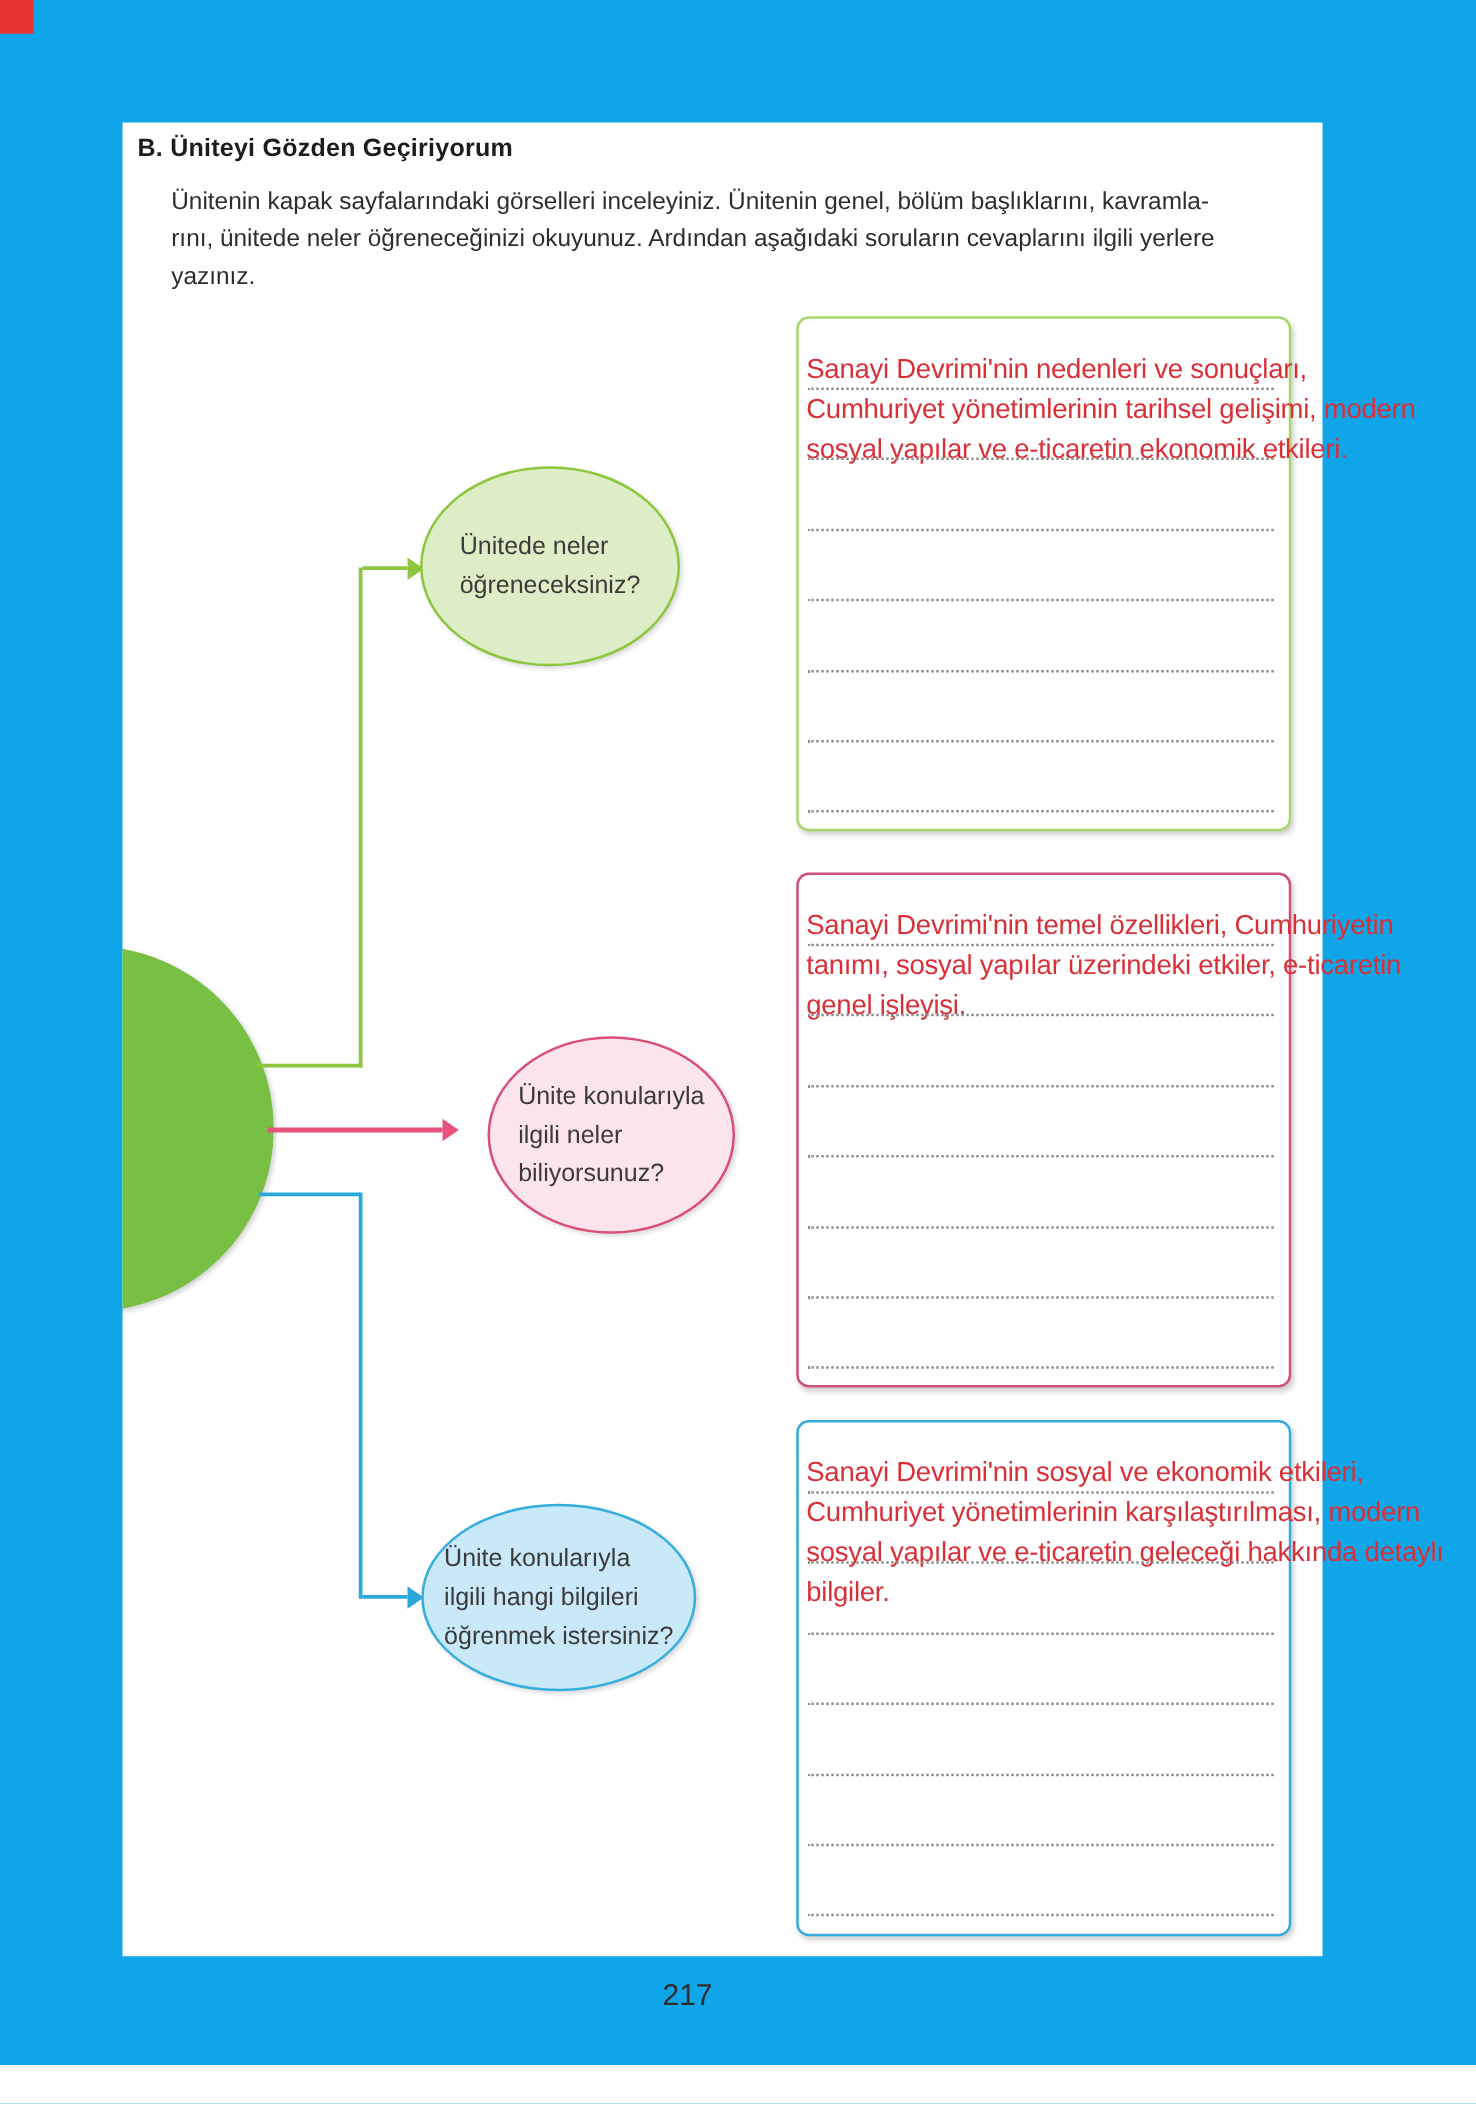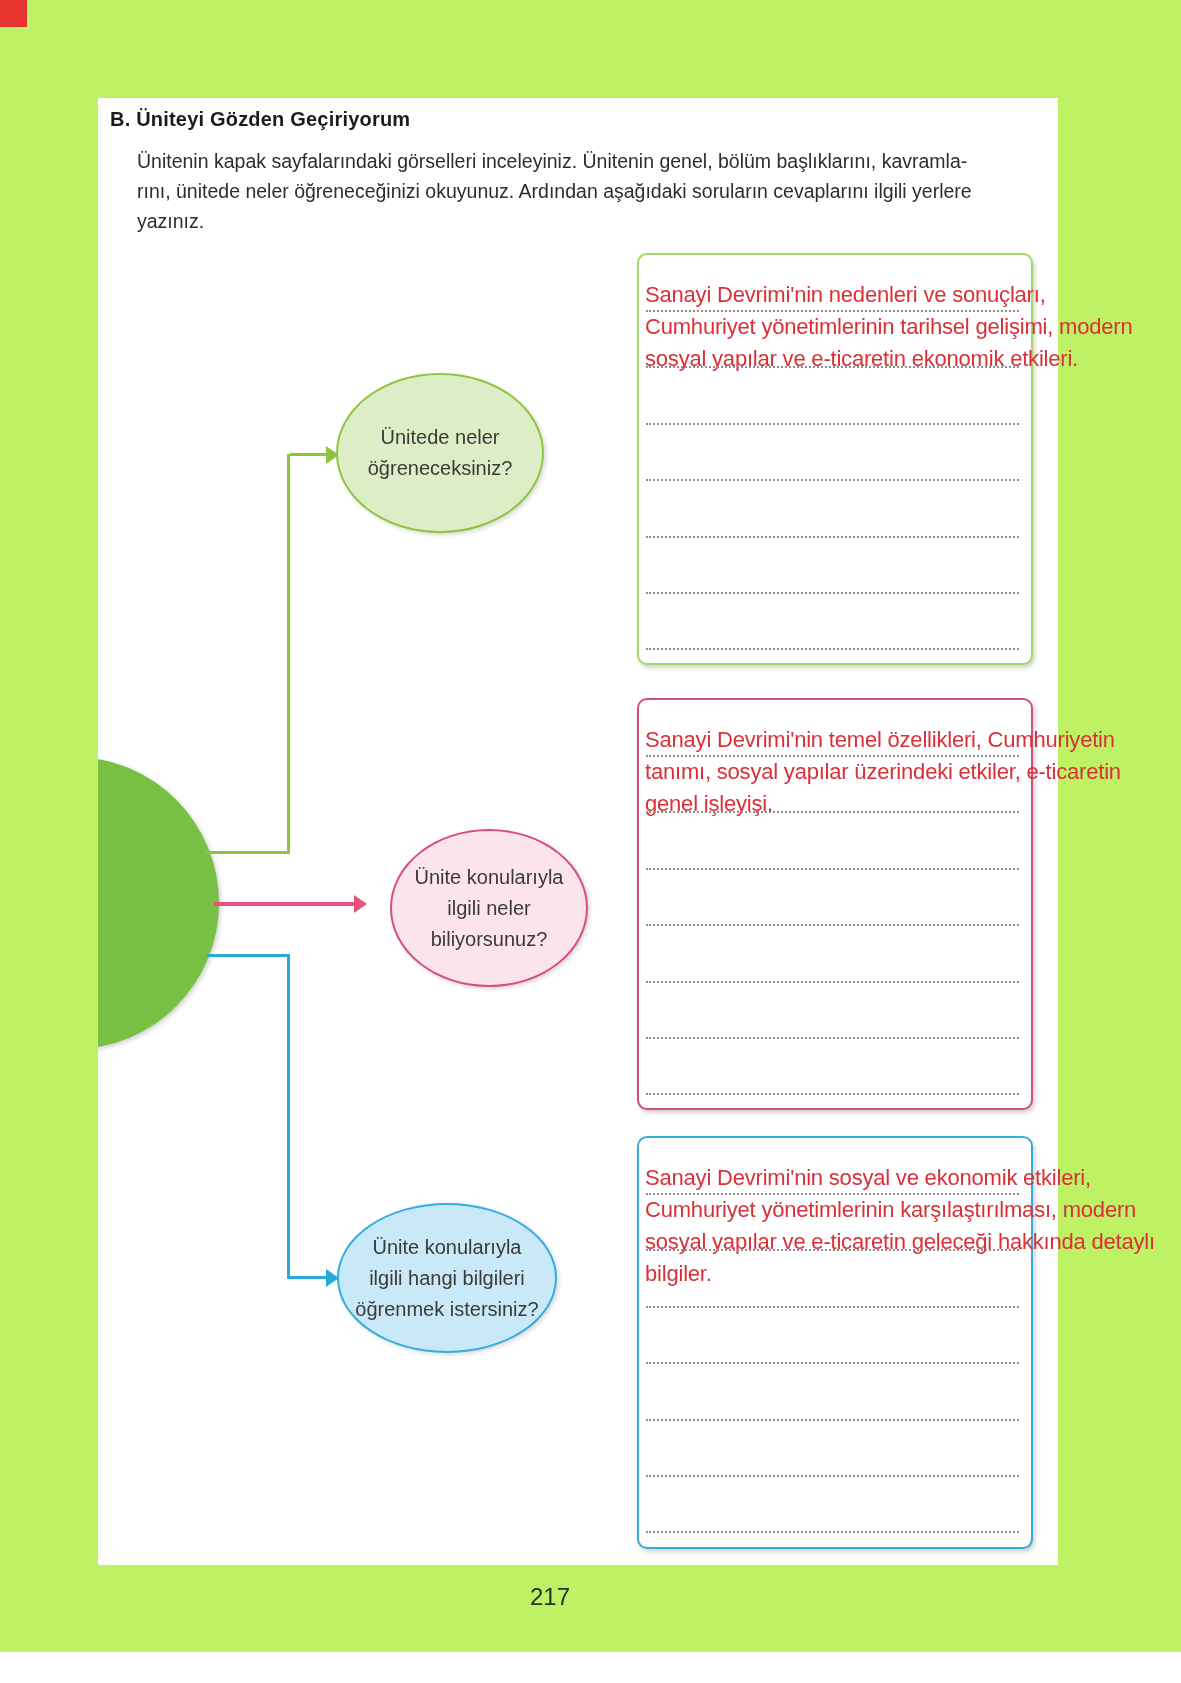--- a/index.html
+++ b/index.html
@@ -25,21 +25,21 @@
                 box-shadow:2px 2px 4px rgba(0,0,0,.18); }
 
   
   .seg { position:absolute; }
   .arrowhead { position:absolute; width:0; height:0;
                border-top:9px solid transparent; border-bottom:9px solid transparent;
                border-left-width:13px; border-left-style:solid; }
 
   
   .bubble { position:absolute; border-radius:50%; border:2.5px solid;
-            display:flex; align-items:center; justify-content:center; text-align:center;
+            display:flex; align-items:center; justify-content:center; text-align:left;
             font-size:20px; line-height:31px; color:#3a3a3a; white-space:pre;
             box-shadow:2px 2px 4px rgba(0,0,0,.15); }
   #bubble-0 { left:336px; top:373px; width:208px; height:160px; }
   #bubble-1 { left:390px; top:829px; width:198px; height:158px; }
   #bubble-2 { left:337px; top:1203px; width:220px; height:150px; }
 
   
   .answer-box { position:absolute; left:637px; width:396px; border-width:2px; border-style:solid;
                 border-radius:10px; background:#ffffff; box-shadow:2px 3px 4px rgba(0,0,0,.18); }
   #box-0 { top:253px;  height:412px; }
@@ -57,21 +57,21 @@
   #c1-h  { left:214px; top:902px; width:140px; height:4px; }
   #c1-a  { left:354px; top:895px; }
   #c2-h1 { left:207px; top:954px; width:81px;  height:3px; }
   #c2-v  { left:287px; top:954px; width:3px;   height:325px; }
   #c2-h2 { left:290px; top:1276px; width:36px; height:3px; }
   #c2-a  { left:326px; top:1269px; }
 </style>
 </head>
 <body>
 
-<div id="canvas" style="background: #bef264;">
+<div id="canvas" style="background: #0ea5e9;">
   <div id="paper" class="abs" style="background: rgb(255, 255, 255);"></div>
   <div id="bottom-strip" class="abs" style="background: rgb(255, 255, 255);"></div>
   <div id="corner-mark" class="abs" style="background: rgb(232, 52, 47);"></div>
 
   <div id="heading" class="abs">B. Üniteyi Gözden Geçiriyorum</div>
   <div id="intro" class="abs">Ünitenin kapak sayfalarındaki görselleri inceleyiniz. Ünitenin genel, bölüm başlıklarını, kavramla-
 rını, ünitede neler öğreneceğinizi okuyunuz. Ardından aşağıdaki soruların cevaplarını ilgili yerlere
 yazınız.</div>
 
   <div id="hub-clip" class="abs">

